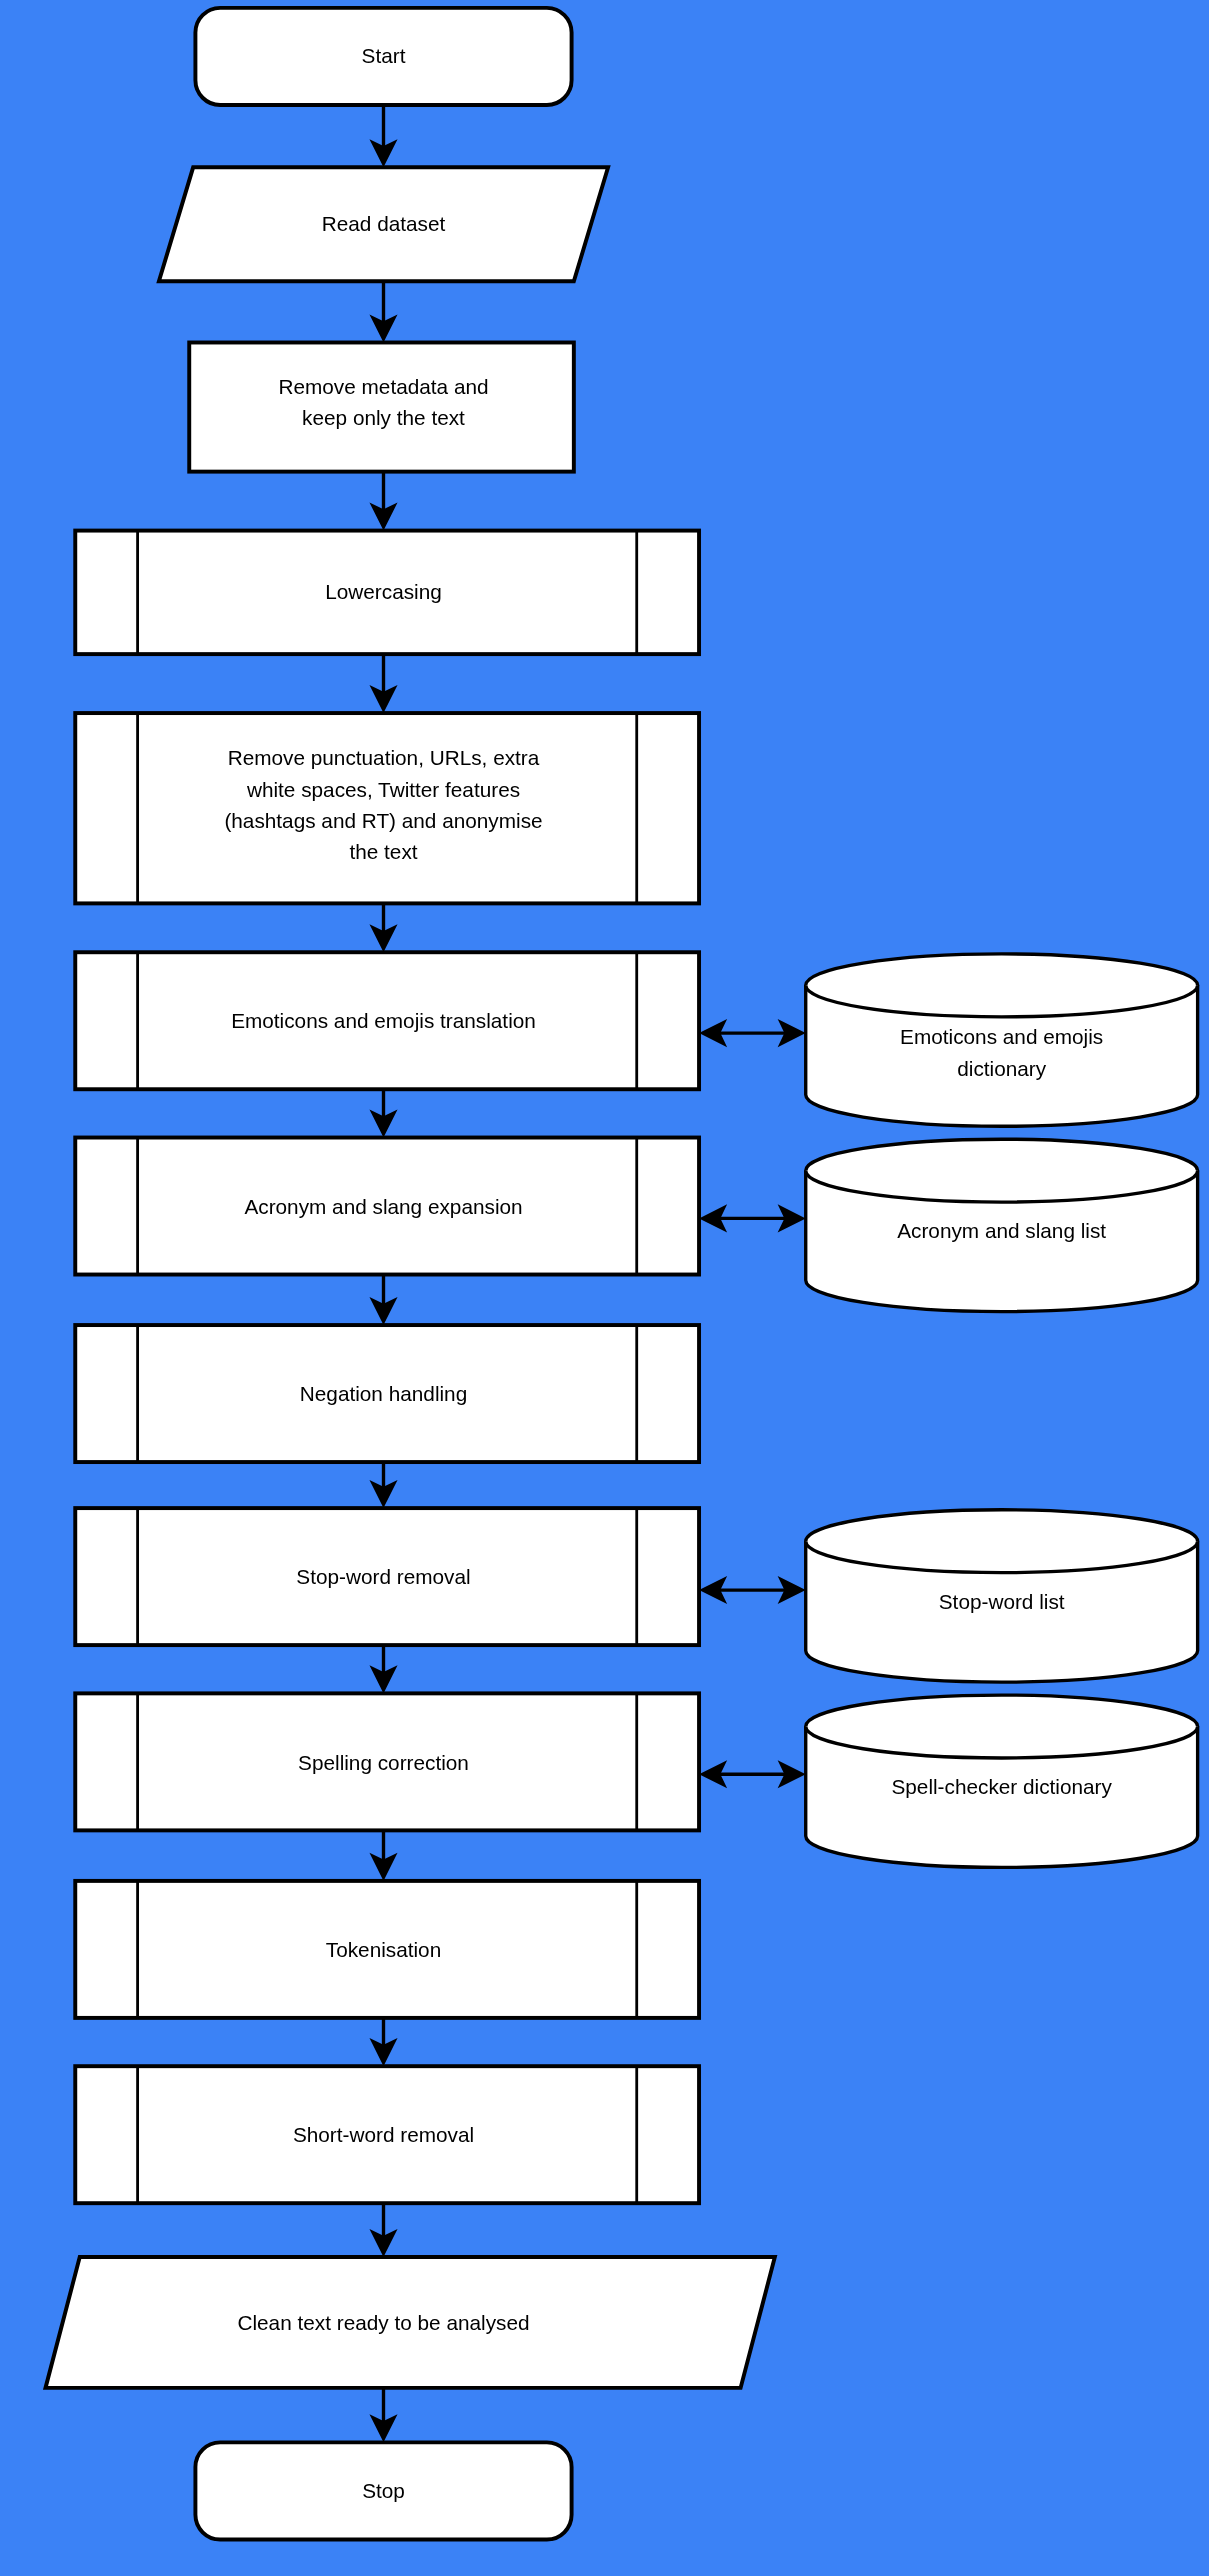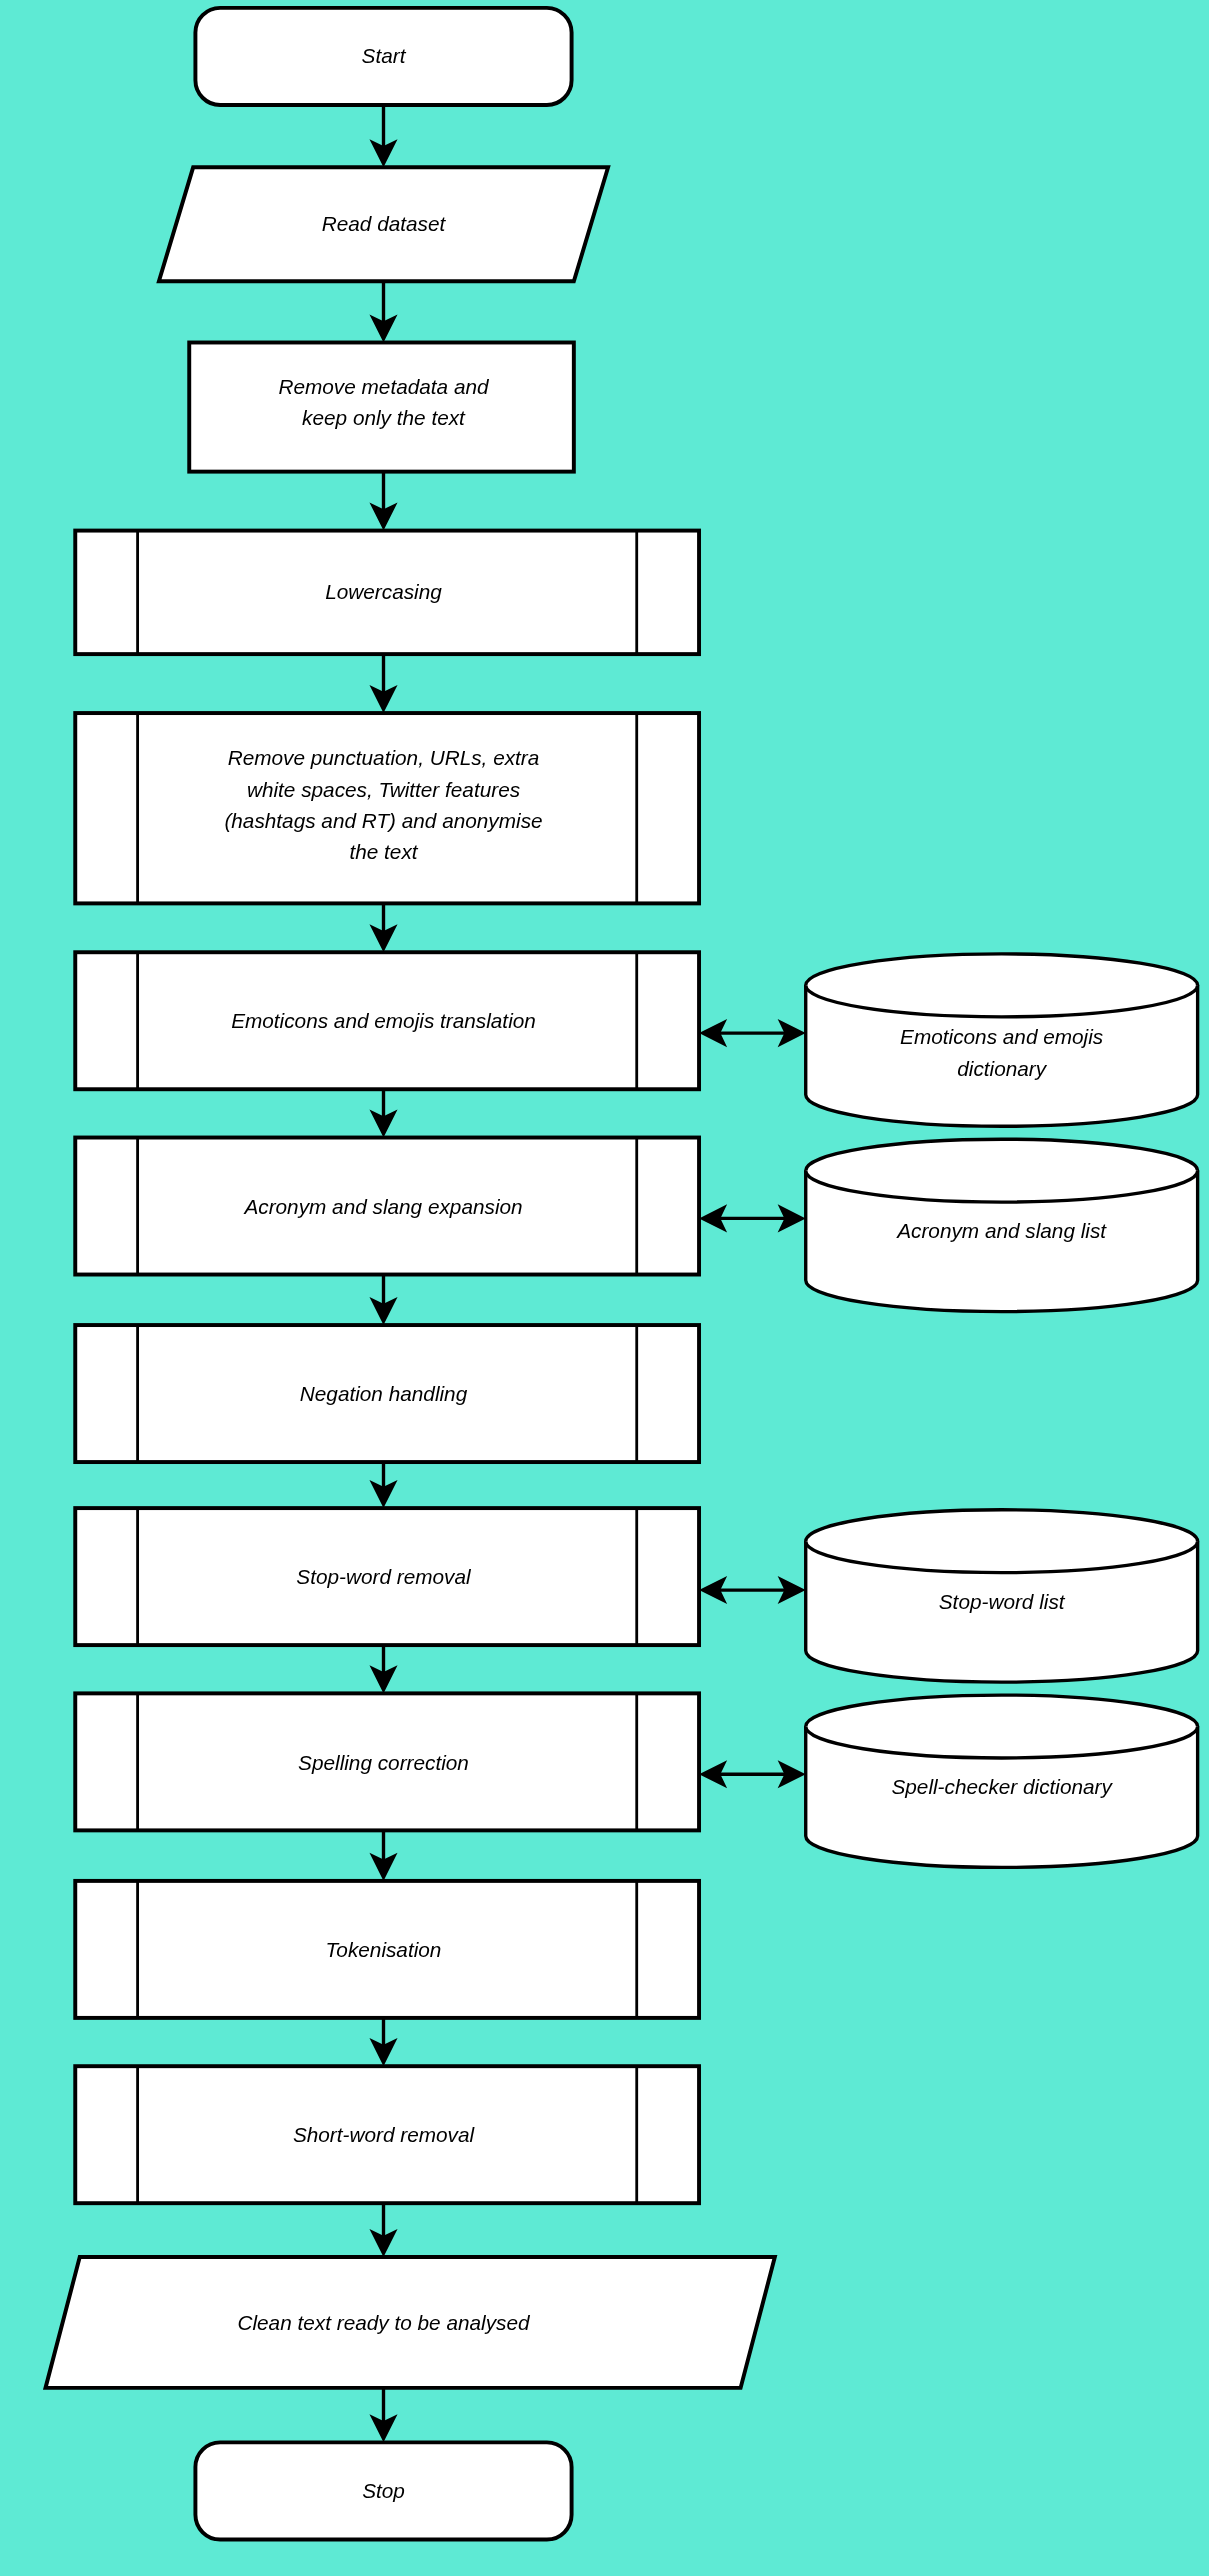--- a/index.html
+++ b/index.html
@@ -4,23 +4,22 @@
 <style>
   html, body {
     margin: 0;
     padding: 0;
     background: #ffffff;
   }
   #chart-root {
     width: 1210px;
     height: 2576px;
     position: relative;
-    background: #5eead4;
+    background: #3b82f6;
     font-family: "Liberation Sans", sans-serif;
-    font-style: italic;
   }
   svg#flow {
     display: block;
     width: 1210px;
     height: 2576px;
   }
   .shape {
     fill: #ffffff;
     stroke: #000000;
     stroke-width: 7;

